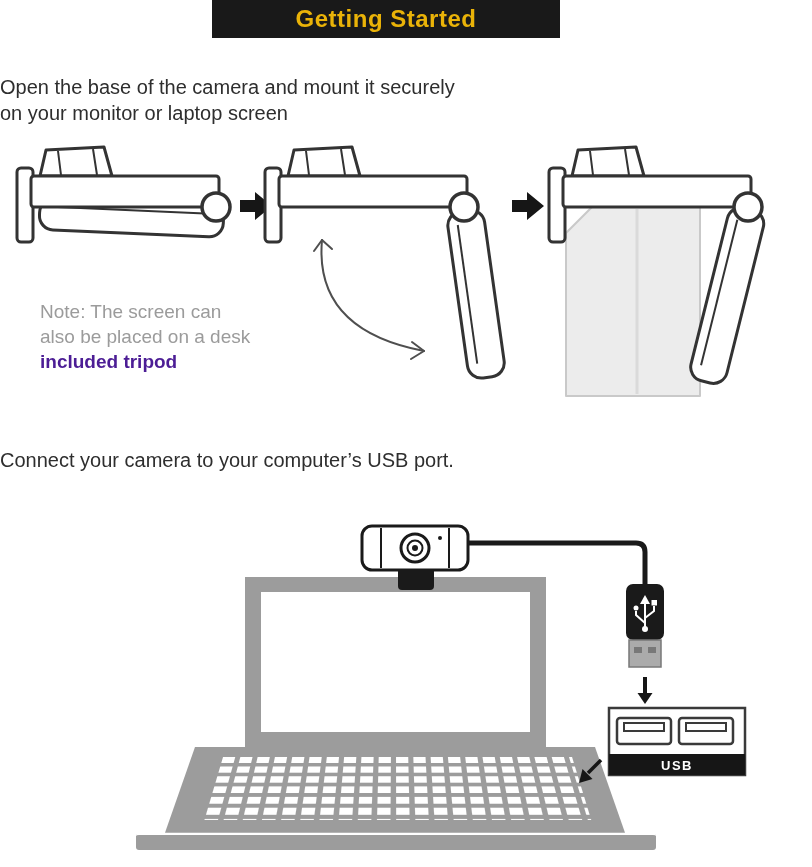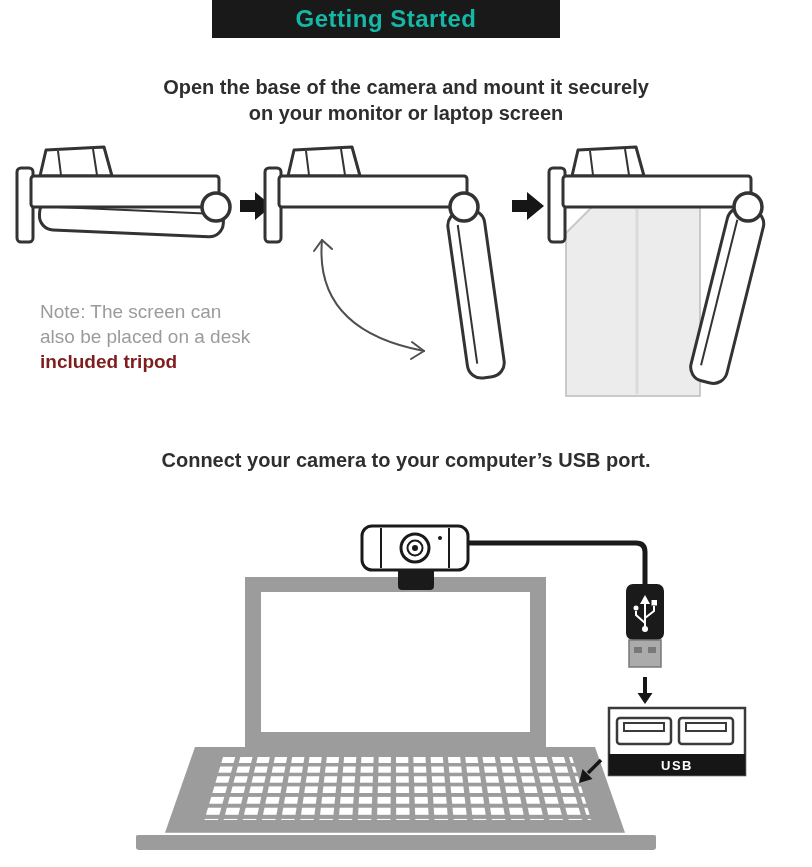--- a/index.html
+++ b/index.html
@@ -4,34 +4,34 @@
 <style>
   * { margin:0; padding:0; box-sizing:border-box; }
   html,body { background:#fff; }
   body {
     width:812px; height:867px; position:relative; overflow:hidden;
     font-family:"Liberation Sans", sans-serif;
   }
   .abs { position:absolute; }
   .banner {
     left:212px; top:0; width:348px; height:38px; background:#191919;
-    color:#14b8a6; display:flex; align-items:center; justify-content:center;
+    color:#eab308; display:flex; align-items:center; justify-content:center;
     font-size:24px; font-weight:700; letter-spacing:.5px;
   }
   .instr {
-    left:0; width:812px; text-align:center; font-size:20px; color:#2e2e2e;
-    line-height:26px; font-weight:700;
+    left:0; width:812px; text-align:left; font-size:20px; color:#2e2e2e;
+    line-height:26px; font-weight:400;
   }
   #instr1 { top:74px; }
   #instr2 { top:447px; }
   .note {
     left:40px; top:299px; font-size:19px; line-height:25px;
     color:#9b9b9b; font-weight:500;
   }
-  .note .bold { color:#7f1d1d; font-weight:700; }
+  .note .bold { color:#4c1d95; font-weight:700; }
   svg.abs { display:block; }
 
   
   .screen-outer { left:245px; top:577px; width:301px; height:170px; background:#9c9c9c; }
   .screen-inner { position:absolute; left:16px; top:15px; right:16px; bottom:15px; background:#fff; }
   .deck {
     left:195px; top:747px; width:400px; height:91px; background:#9c9c9c;
     transform-origin:50% 0; transform:perspective(400px) rotateX(35deg);
   }
   .keys {

